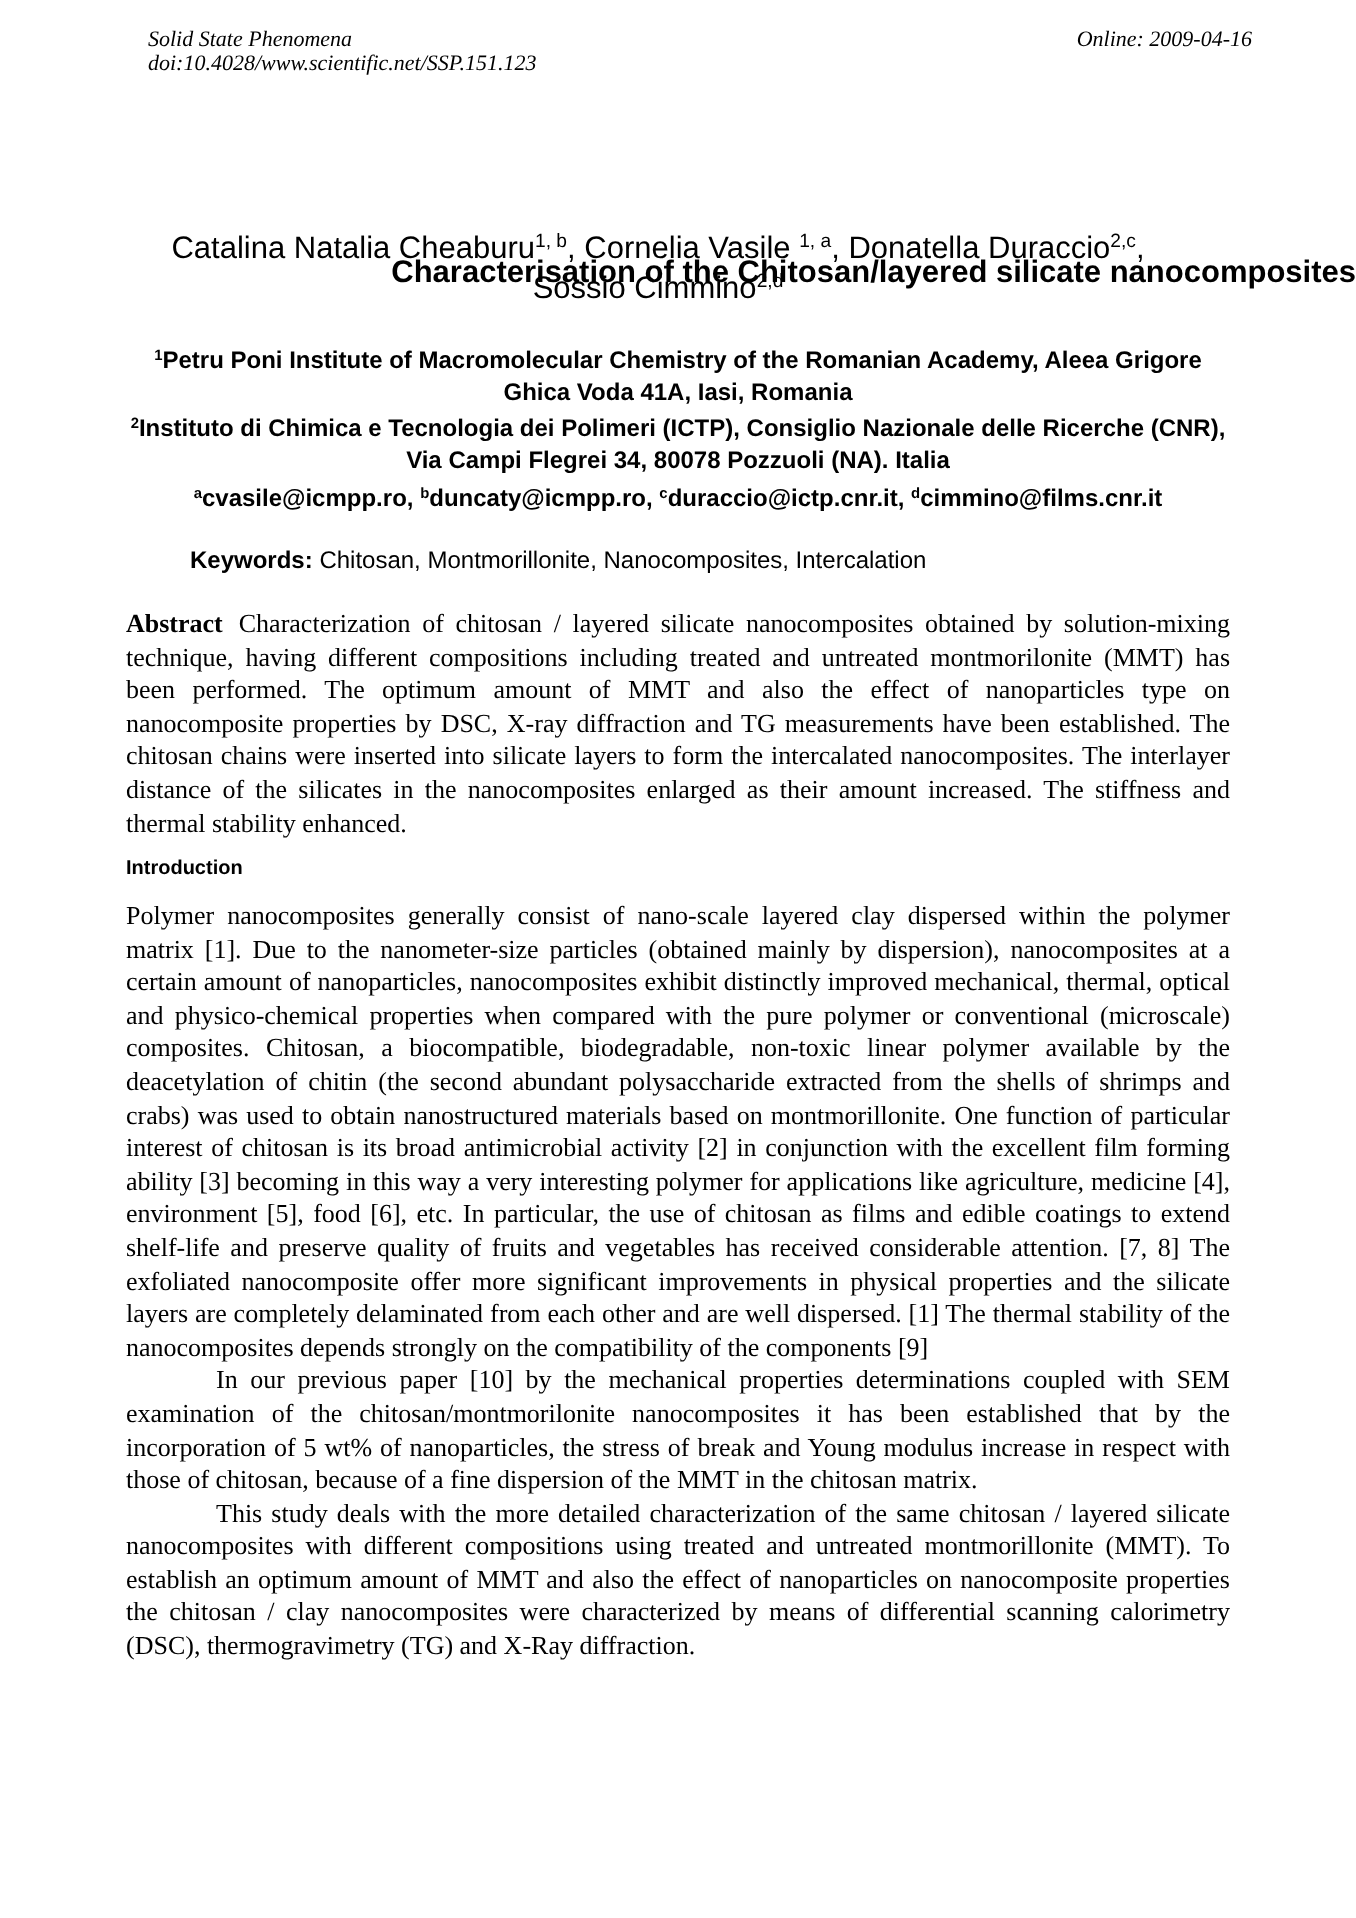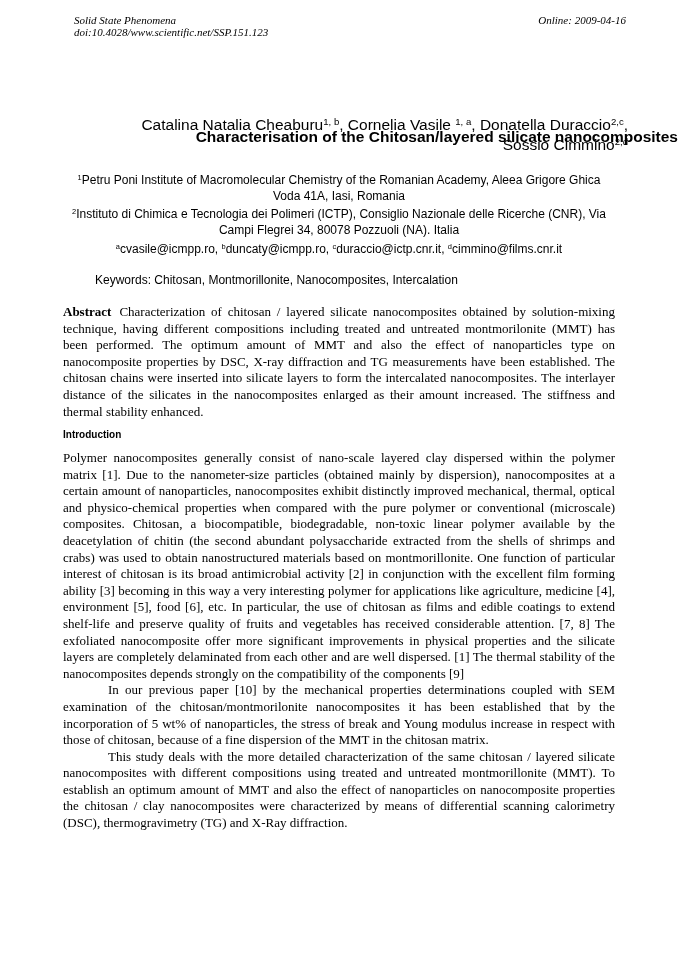--- a/index.html
+++ b/index.html
@@ -36,55 +36,56 @@
       width: 678px;
       text-align: right;
       font-family: "Liberation Sans", sans-serif;
       font-weight: bold;
       font-size: 15.5px;
       line-height: 18px;
       margin-top: 48px;
     }
     .authors {
       position: absolute;
-      left: 76px;
+      left: 53px;
       top: 115px;
       width: 552px;
-      text-align: right;
+      text-align: center;
       font-family: "Liberation Sans", sans-serif;
       font-size: 15.5px;
       line-height: 20px;
     }
     .authors sup, .affil sup {
       font-size: 0.62em;
       vertical-align: 0.55em;
       line-height: 0;
     }
     .affil {
       position: absolute;
       left: 63px;
       width: 552px;
       text-align: center;
       font-family: "Liberation Sans", sans-serif;
       font-size: 12px;
       line-height: 16px;
+      font-weight: bold;
     }
     .affil1 { top: 172px; }
     .affil2 { top: 206px; }
     .emails { top: 241px; }
     .keywords {
       position: absolute;
       left: 63px;
       top: 272px;
       width: 552px;
       font-family: "Liberation Sans", sans-serif;
       font-size: 12px;
       line-height: 16px;
     }
-    .keywords b { font-weight: normal; padding-left: 32px; }
+    .keywords b { font-weight: bold; padding-left: 32px; }
     .body-text {
       position: absolute;
       left: 63px;
       width: 552px;
       font-family: "Liberation Serif", serif;
       font-size: 13px;
       line-height: 16.6px;
       text-align: justify;
     }
     .abstract { top: 304px; }

